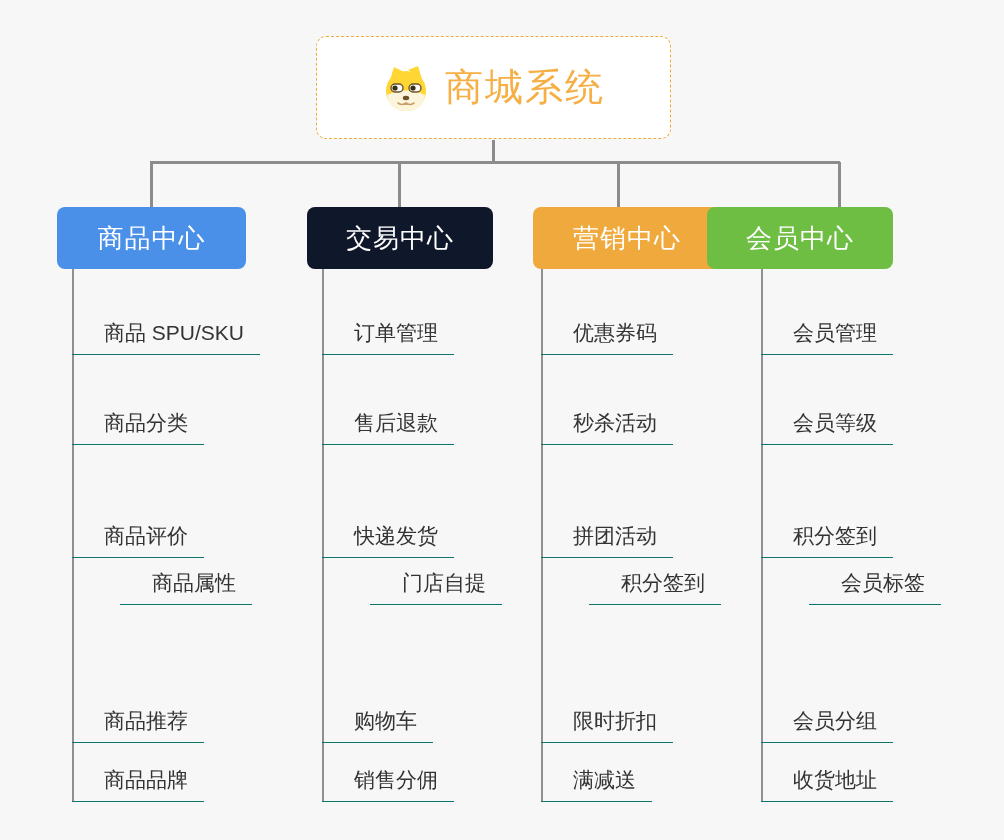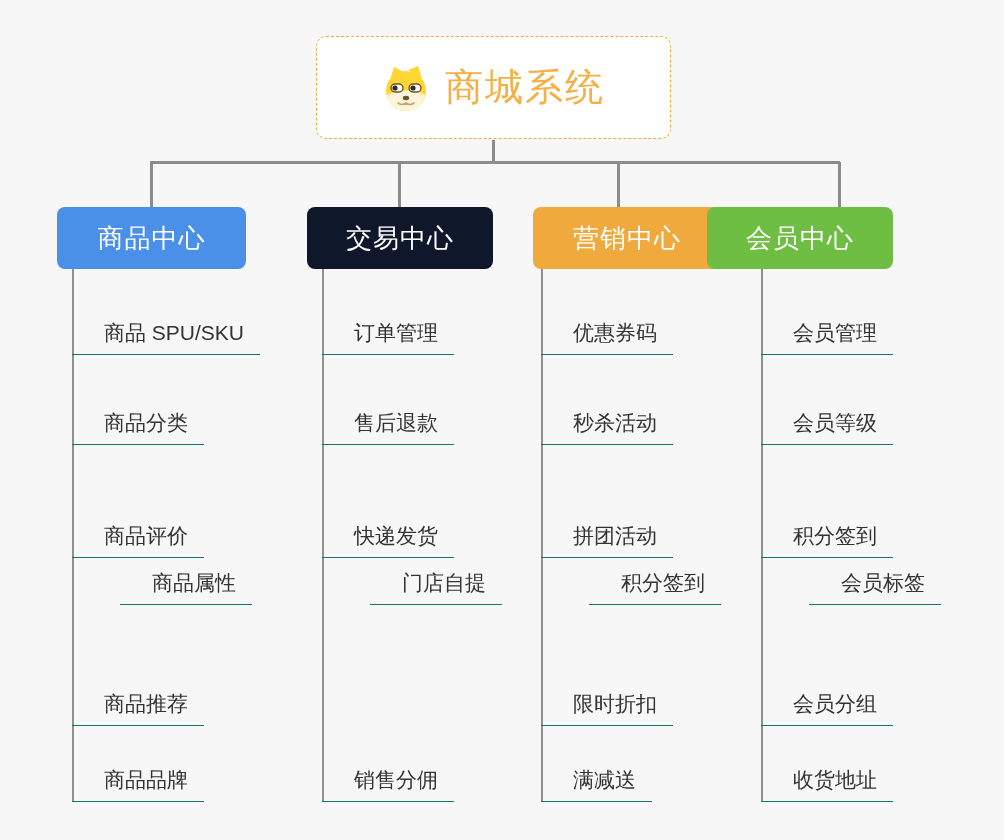--- a/index.html
+++ b/index.html
@@ -95,21 +95,21 @@
     cursor: pointer;
   }
   .c1 { left: 72px;  }
   .c2 { left: 322px; }
   .c3 { left: 541px; }
   .c4 { left: 761px; }
   .r1 { top: 321px; }
   .r2 { top: 411px; }
   .r3 { top: 524px; }
   .r4 { top: 571px; margin-left: 48px; }
-  .r5 { top: 692px; }
+  .r5 { top: 709px; }
   .r6 { top: 768px; }
 </style>
 </head>
 <body>
 
 <div class="canvas">
 
   <div class="root-node" style="color: rgb(245, 175, 69); border-color: rgb(242, 169, 59);">
     <svg class="doge" viewBox="0 0 48 48" aria-hidden="true">
 
@@ -153,20 +153,21 @@
   <div class="leaf c1 r2">商品分类</div>
   <div class="leaf c1 r3">商品评价</div>
   <div class="leaf c1 r4">商品属性</div>
   <div class="leaf c1 r5">商品推荐</div>
   <div class="leaf c1 r6">商品品牌</div>
 
   <div class="leaf c2 r1">订单管理</div>
   <div class="leaf c2 r2">售后退款</div>
   <div class="leaf c2 r3">快递发货</div>
   <div class="leaf c2 r4">门店自提</div>
+  <div class="leaf c2 r5">购物车</div>
   <div class="leaf c2 r6">销售分佣</div>
 
   <div class="leaf c3 r1">优惠券码</div>
   <div class="leaf c3 r2">秒杀活动</div>
   <div class="leaf c3 r3">拼团活动</div>
   <div class="leaf c3 r4">积分签到</div>
   <div class="leaf c3 r5">限时折扣</div>
   <div class="leaf c3 r6">满减送</div>
 
   <div class="leaf c4 r1">会员管理</div>

